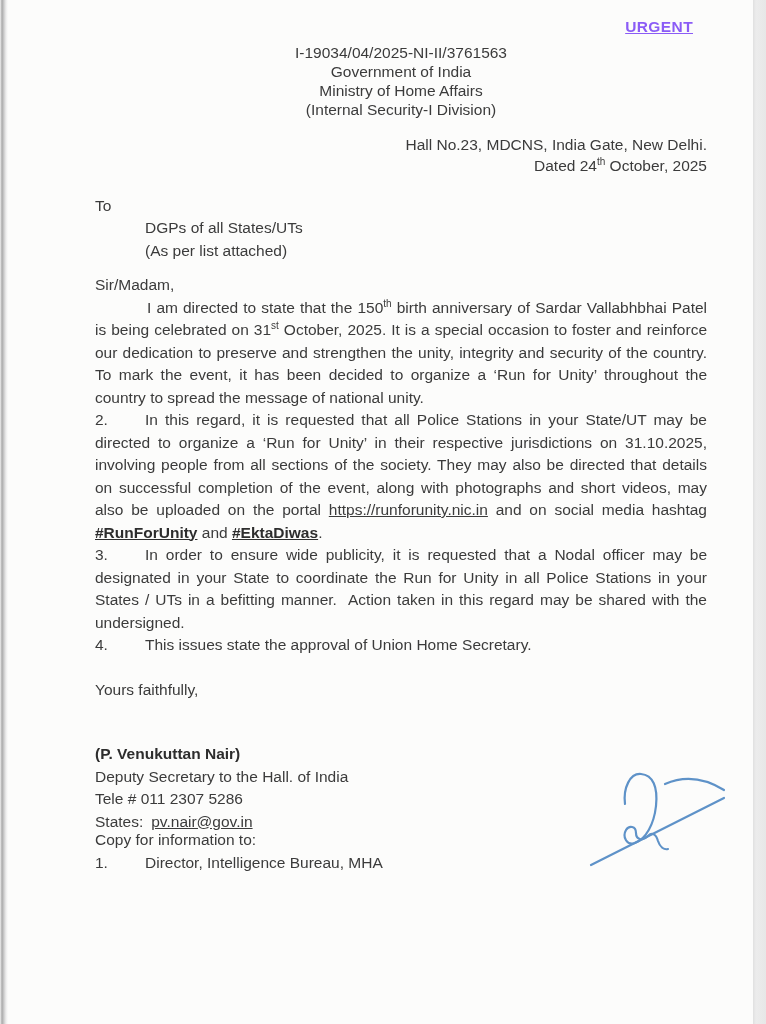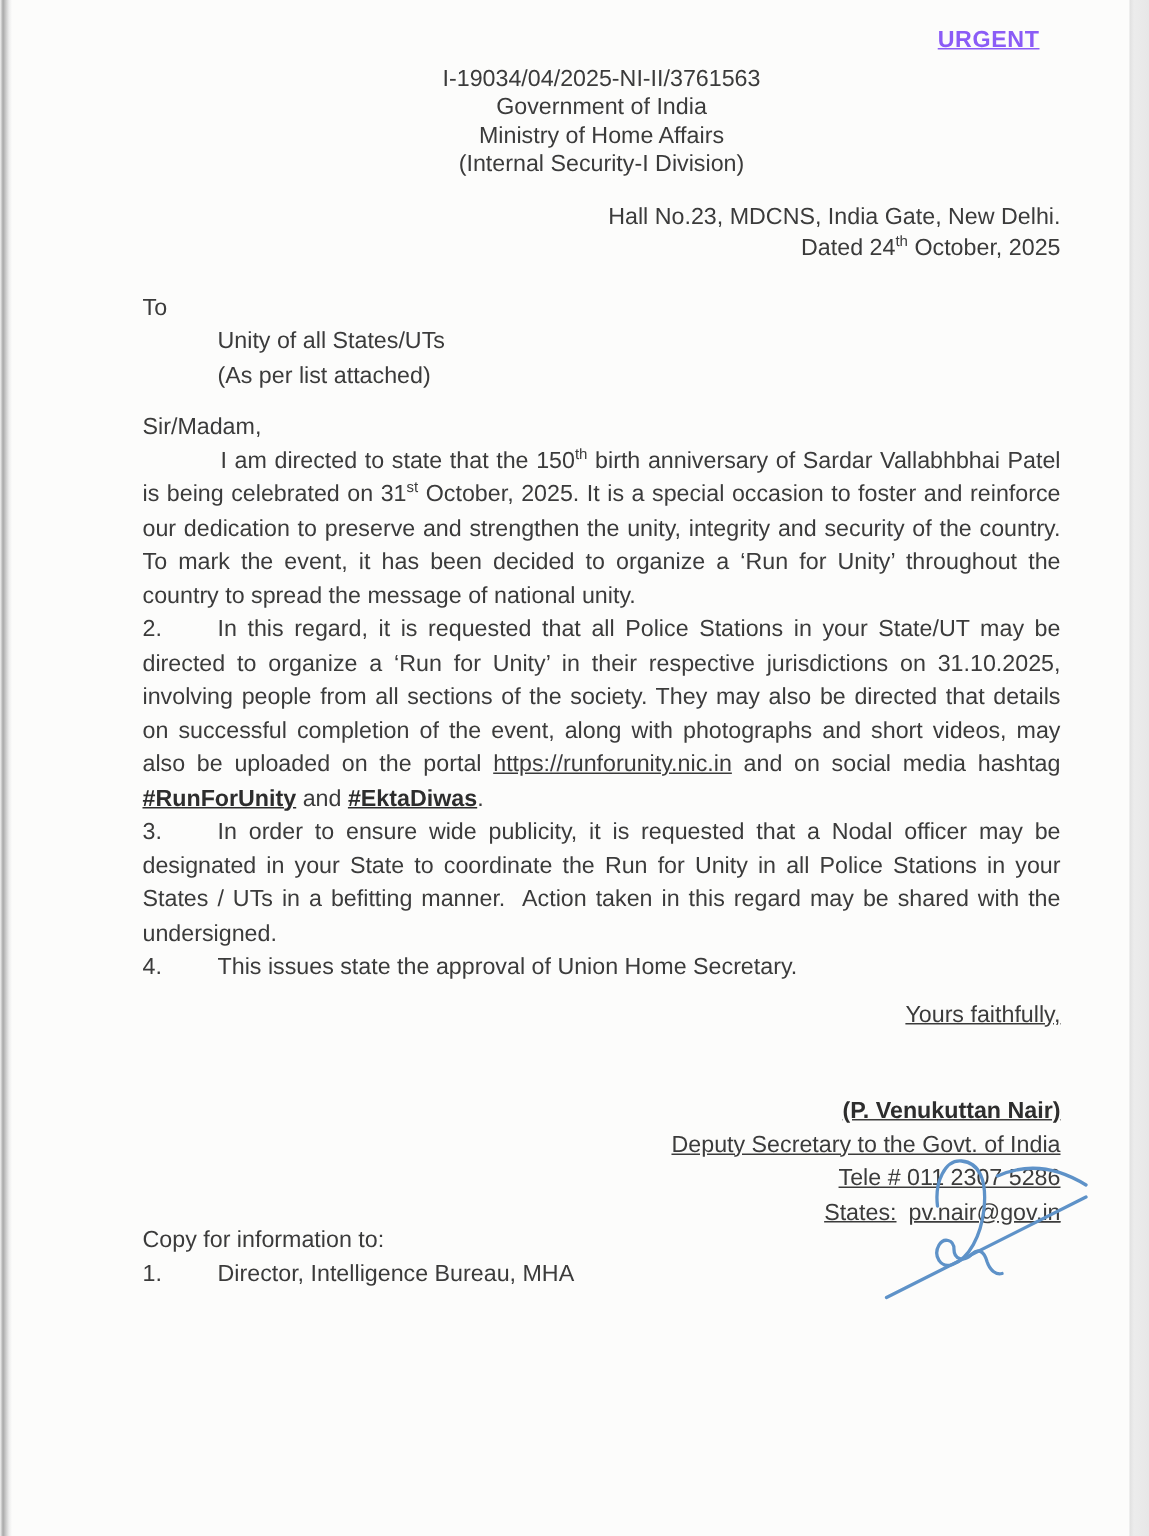--- a/index.html
+++ b/index.html
@@ -28,21 +28,21 @@
   .salutation{margin-top:12px;}
   p.para{margin:0;text-align:justify;}
   .p1{margin-top:14px;text-indent:52px;}
   .p2{margin-top:18px;}
   .p3{margin-top:20px;}
   .p4{margin-top:22px;}
   .pnum{display:inline-block;width:50px;}
   .link{text-decoration:underline;}
   .tag{text-decoration:underline;font-weight:700;color:#2d2d2d;}
   sup{font-size:10px;line-height:0;vertical-align:super;}
-  .sign-block{margin-top:9px;text-align:right;text-decoration:underline;}
+  .sign-block{margin-top:22px;text-align:left;}
   .sig-space{height:42px;}
   .sig-name{font-weight:700;color:#2d2d2d;}
   .email-label{margin-right:8px;}
   .signature{position:absolute;left:575px;top:768px;pointer-events:none;}
   .copy-label{margin-top:-4px;}
   .copy-item{margin-top:13px;text-align:left;}
 </style>
 </head>
 <body>
 
@@ -61,40 +61,40 @@
       <div>(Internal Security-I Division)</div>
     </div>
 
     <div class="addr-block">
       <div>Hall No.23, MDCNS, India Gate, New Delhi.</div>
       <div class="date-line"><span>Dated 24</span><sup>th</sup><span> October, 2025</span></div>
     </div>
 
     <div class="to-label">To</div>
     <div class="recipient">
-      <div>Unity of all States/UTs</div>
+      <div>DGPs of all States/UTs</div>
       <div>(As per list attached)</div>
     </div>
 
 
     <div class="salutation">Sir/Madam,</div>
 
     <p class="para p1"><span>I am directed to state that the 150</span><sup>th</sup><span> birth anniversary of Sardar Vallabhbhai Patel is being celebrated on 31</span><sup>st</sup><span> October, 2025. It is a special occasion to foster and reinforce our dedication to preserve and strengthen the unity, integrity and security of the country. To mark the event, it has been decided to organize a ‘Run for Unity’ throughout the country to spread the message of national unity.</span></p>
 
     <p class="para p2"><span class="pnum">2.</span><span>In this regard, it is requested that all Police Stations in your State/UT may be directed to organize a ‘Run for Unity’ in their respective jurisdictions on 31.10.2025, involving people from all sections of the society. They may also be directed that details on successful completion of the event, along with photographs and short videos, may also be uploaded on the portal </span><span class="link">https://runforunity.nic.in</span><span> and on social media hashtag </span><span class="tag">#RunForUnity</span><span> and </span><span class="tag">#EktaDiwas</span><span>.</span></p>
 
     <p class="para p3"><span class="pnum">3.</span><span>In order to ensure wide publicity, it is requested that a Nodal officer may be designated in your State to coordinate the Run for Unity in all Police Stations in your States / UTs in a befitting manner.&nbsp; Action taken in this regard may be shared with the undersigned.</span></p>
 
     <p class="para p4"><span class="pnum">4.</span><span>This issues state the approval of Union Home Secretary.</span></p>
 
     <div class="sign-block">
       <div>Yours faithfully,</div>
       <div class="sig-space"></div>
       <div class="sig-name">(P. Venukuttan Nair)</div>
-      <div>Deputy Secretary to the Govt. of India</div>
+      <div>Deputy Secretary to the Hall. of India</div>
       <div>Tele # 011 2307 5286</div>
       <div><span class="email-label">States:</span><span class="link">pv.nair@gov.in</span></div>
     </div>
 
     <div class="copy-label">Copy for information to:</div>
     <p class="para copy-item"><span class="pnum">1.</span><span>Director, Intelligence Bureau, MHA</span></p>
 
   </div>
 
   <svg class="signature" width="160" height="105" viewBox="0 0 160 105">

